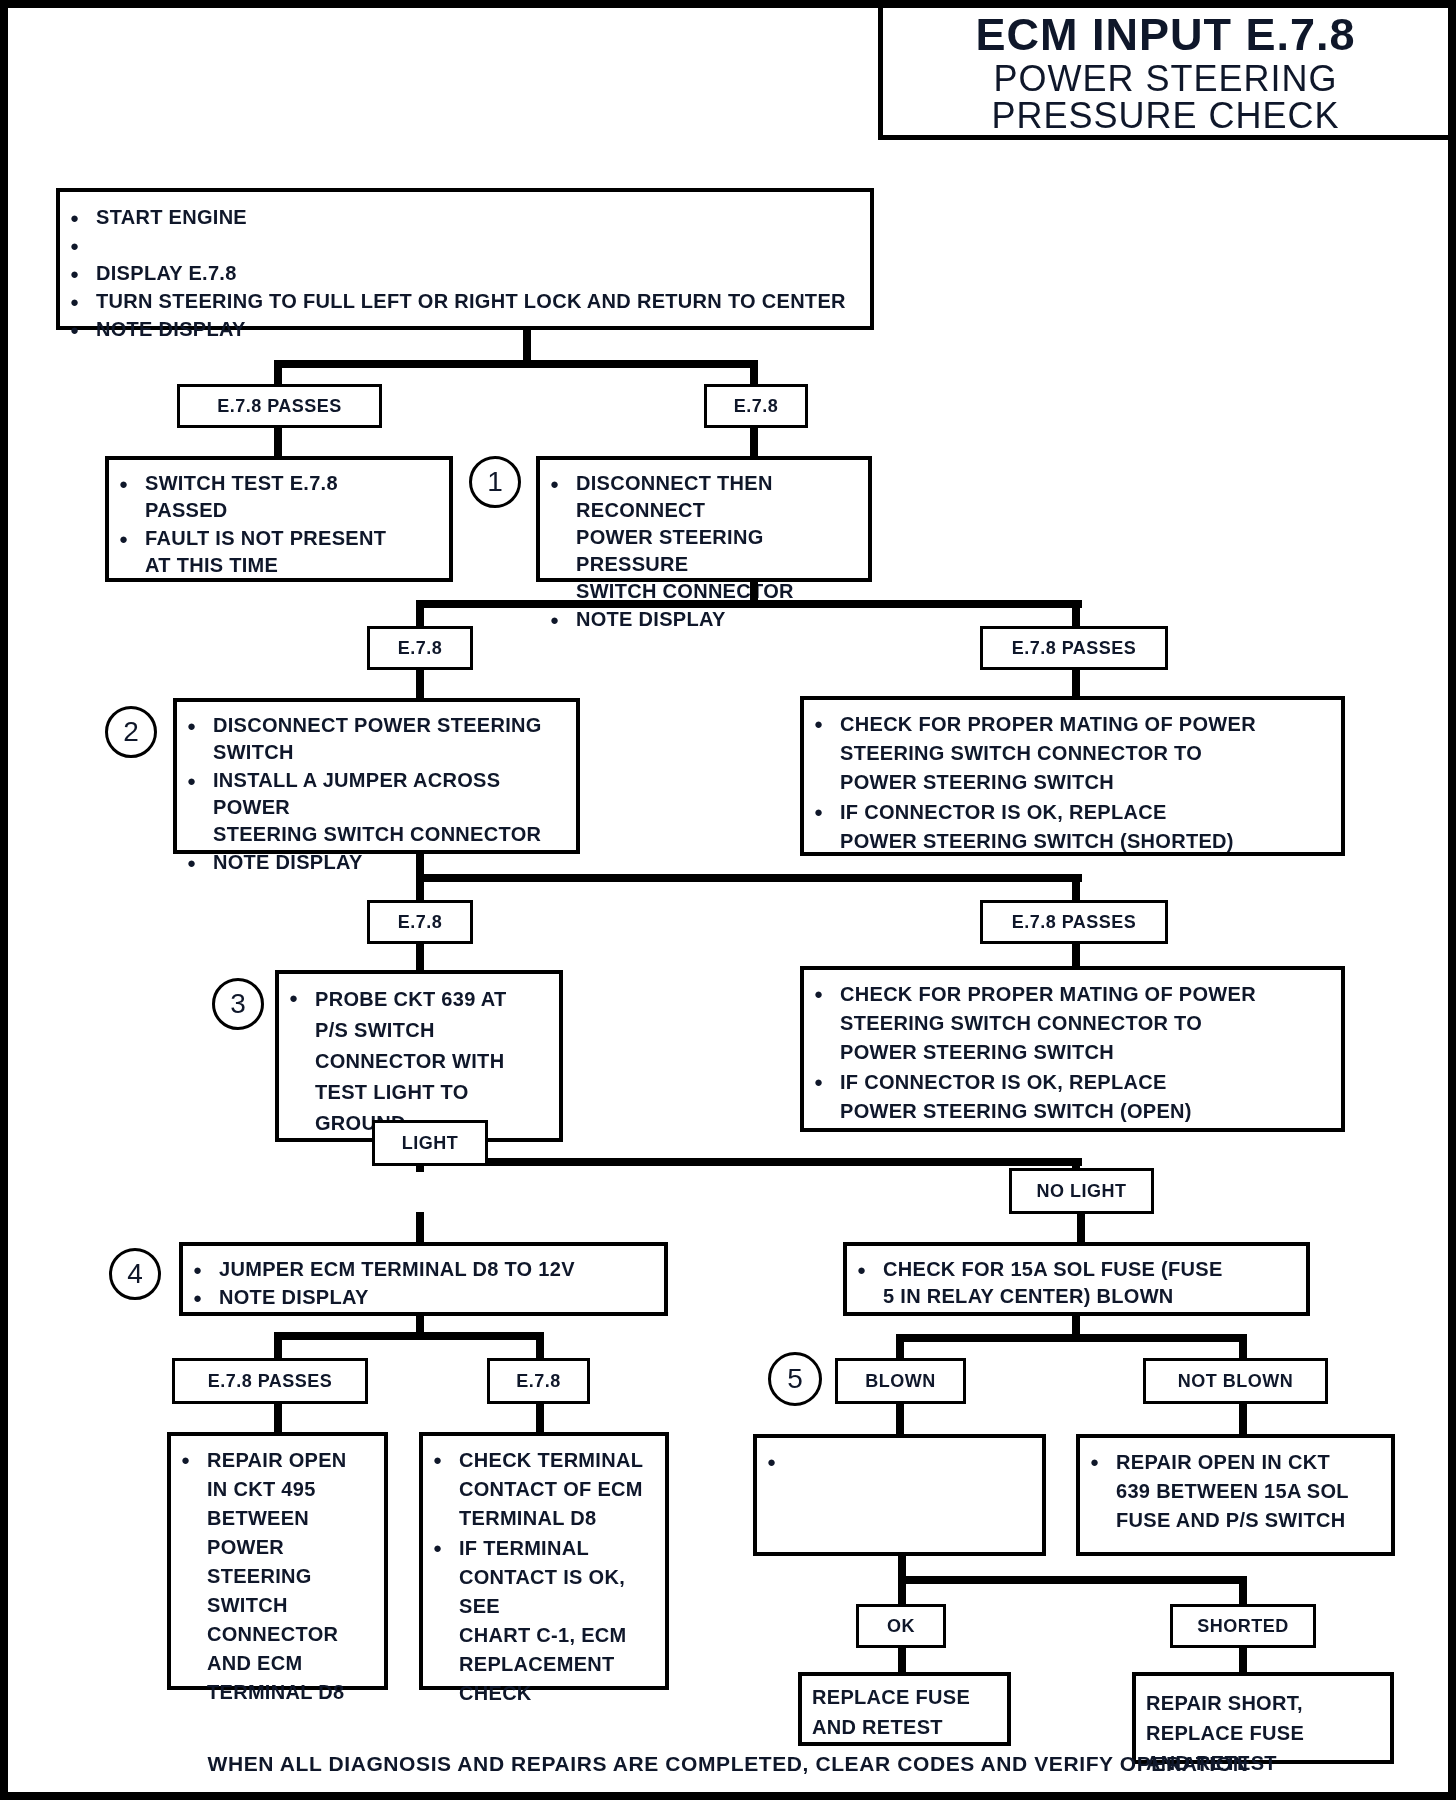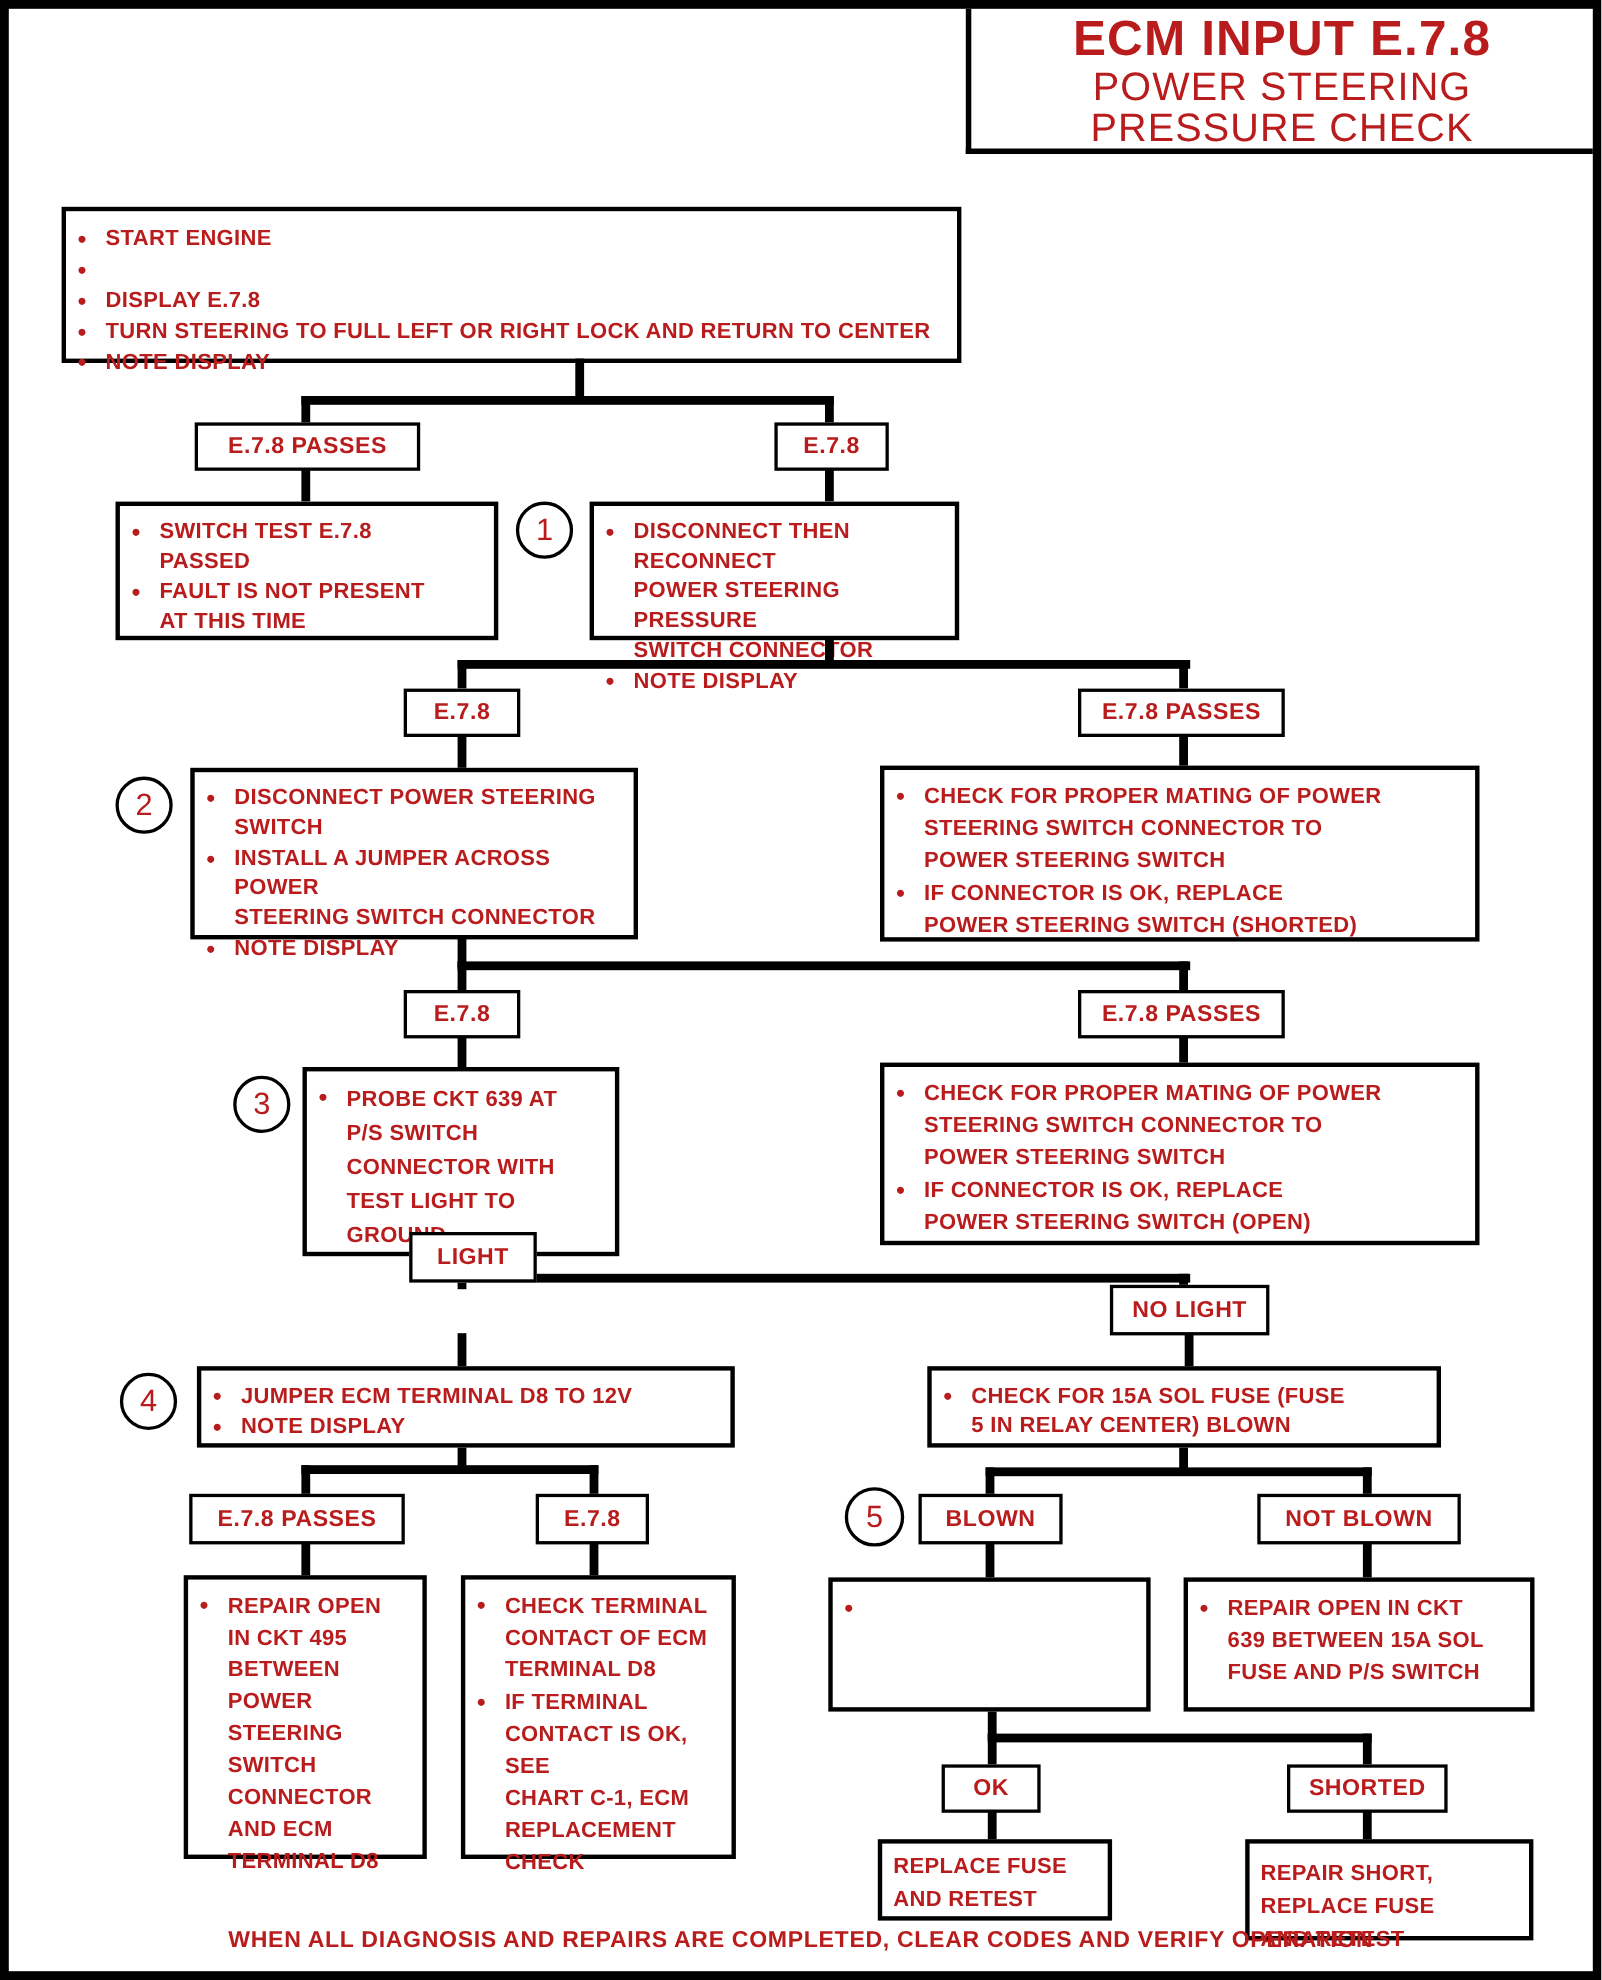--- a/index.html
+++ b/index.html
@@ -1,30 +1,30 @@
 <!DOCTYPE html>
 <html><head>
 <meta charset="utf-8">
 <style>
   html,body{margin:0;padding:0;background:#e8e8e8;}
   .canvas{position:relative;width:1456px;height:1800px;background:#ffffff;
-          font-family:"Liberation Sans","DejaVu Sans",sans-serif;color:#b91c1c;overflow:hidden;}
+          font-family:"Liberation Sans","DejaVu Sans",sans-serif;color:#0f172a;overflow:hidden;}
   .frame{position:absolute;inset:0;border:8px solid #000;pointer-events:none;z-index:5;}
   .ln{position:absolute;background:#000;}
   .node{position:absolute;background:#fff;border:4px solid #000;box-sizing:border-box;
         padding:10px 8px 6px 10px;font-weight:bold;font-size:20px;letter-spacing:.3px;}
   .brow{display:flex;align-items:flex-start;margin-bottom:1px;}
   .bu{flex:0 0 26px;font-size:15px;line-height:27px;text-align:left;}
   .bt{white-space:pre-line;line-height:27px;}
   .lh31 .bt{line-height:31px;}
   .lh29 .bt{line-height:29px;}
   .plain{white-space:pre-line;line-height:30px;}
   .lbl{position:absolute;background:#fff;border:3px solid #000;box-sizing:border-box;
        display:flex;align-items:center;justify-content:center;
-       font-weight:bold;font-size:21px;letter-spacing:.5px;}
+       font-weight:bold;font-size:18px;letter-spacing:.5px;}
   .circ{position:absolute;background:#fff;border:3px solid #000;border-radius:50%;box-sizing:border-box;
         display:flex;align-items:center;justify-content:center;font-size:28px;font-weight:normal;}
   .titlebox{position:absolute;left:878px;top:8px;width:570px;height:132px;box-sizing:border-box;
             border-left:5px solid #000;border-bottom:5px solid #000;background:#fff;
             text-align:center;padding-top:2px;z-index:4;}
   .t1{font-size:45px;font-weight:bold;letter-spacing:1px;line-height:50px;}
   .t2{font-size:36px;font-weight:normal;letter-spacing:1px;line-height:37px;}
   .footer{position:absolute;left:0;top:1752px;width:1456px;text-align:center;
           font-size:21px;font-weight:bold;letter-spacing:.6px;}
   .startbox{padding-top:12px;}

